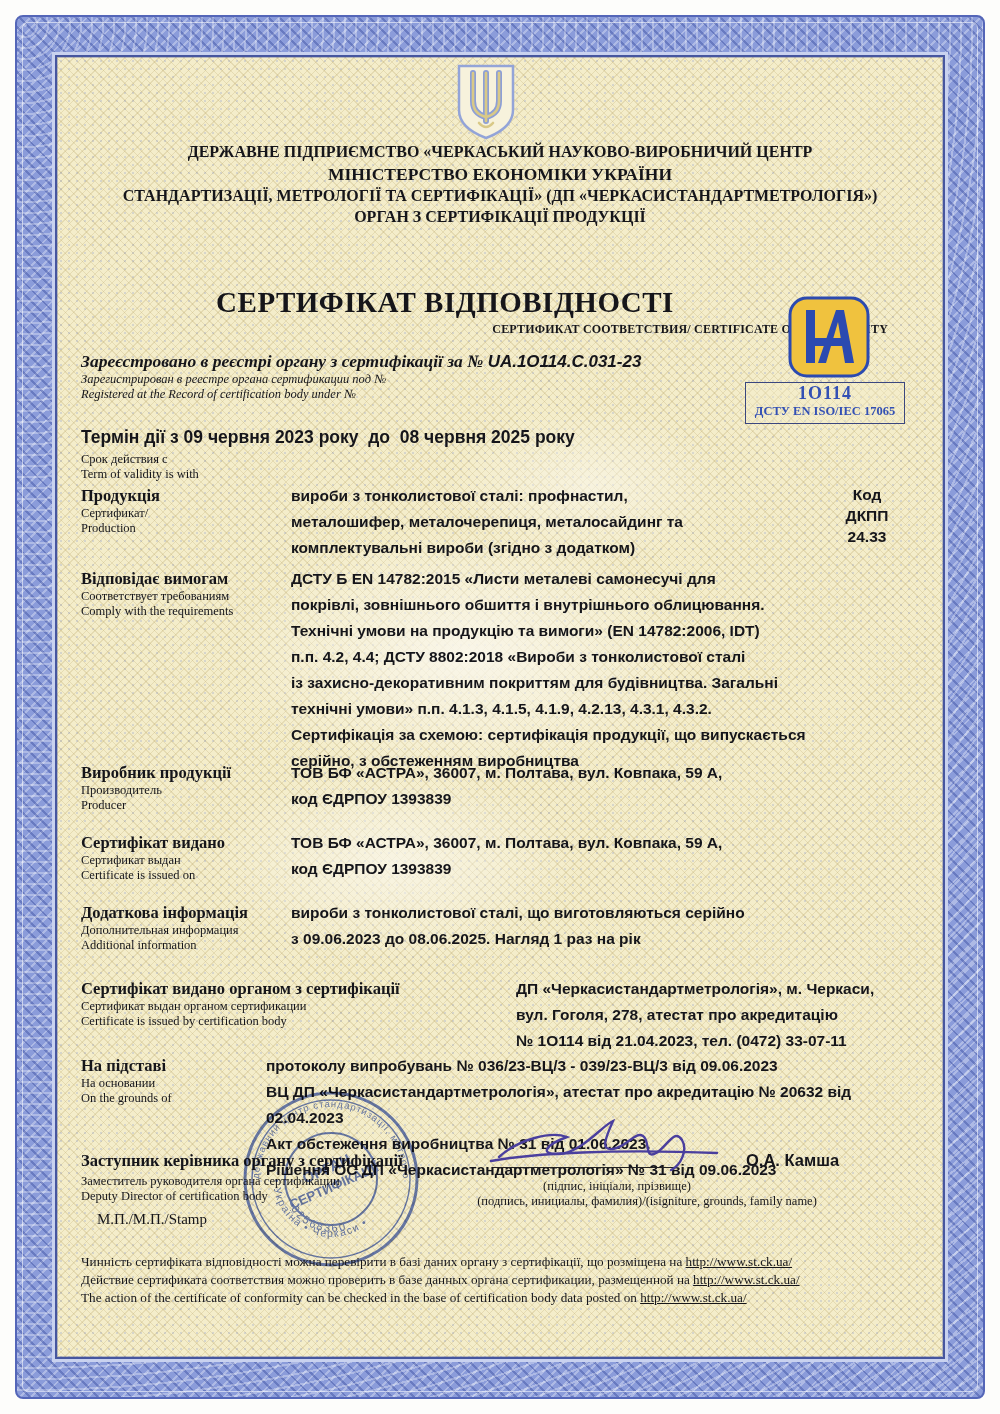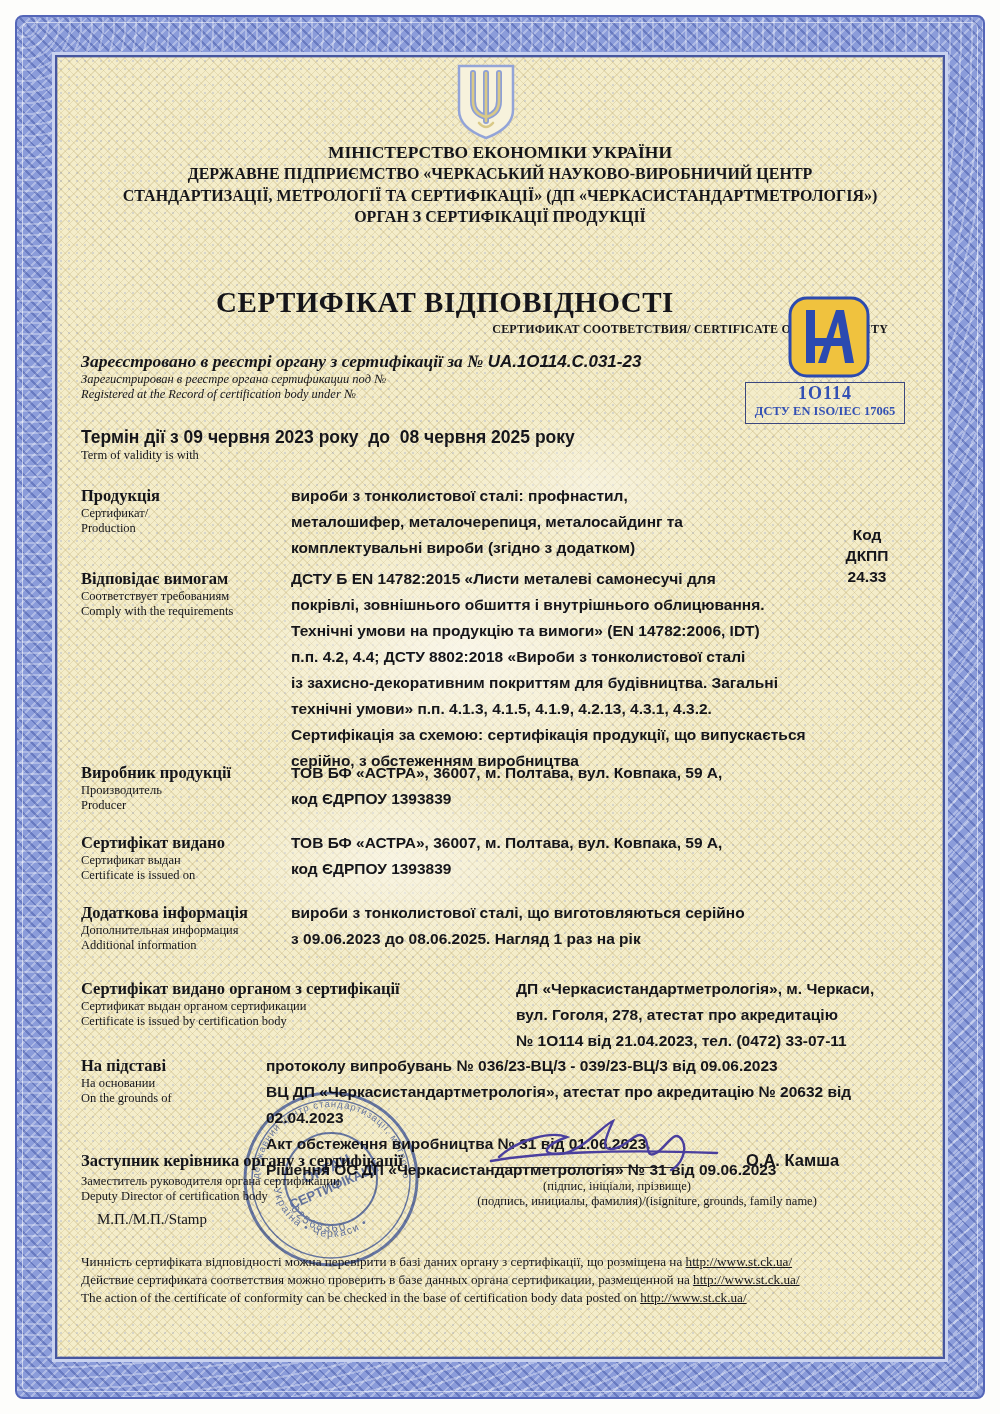--- a/index.html
+++ b/index.html
@@ -42,21 +42,21 @@
   .f-label .l-main{font-size:16.5px;line-height:20px;font-weight:bold;}
   .f-label .l-sub{font-size:12.5px;line-height:14.5px;}
   .f-value{position:absolute;top:-3px;left:210px;width:600px;
     font-family:"Liberation Sans","DejaVu Sans",sans-serif;font-weight:bold;
     font-size:15.5px;line-height:26px;white-space:pre-line;}
   .f-label{position:absolute;left:0;top:0;width:215px;}
   .field--issuedby .f-label{width:440px;}
   .field--issuedby .f-value{left:435px;width:420px;}
   .field--grounds .f-value{left:185px;width:660px;}
   .prod-code{position:absolute;left:736px;top:-2px;width:100px;text-align:center;
-    font-family:"Liberation Sans","DejaVu Sans",sans-serif;font-weight:bold;font-size:15.5px;line-height:21px;white-space:pre-line;margin-top:40px;}
+    font-family:"Liberation Sans","DejaVu Sans",sans-serif;font-weight:bold;font-size:15.5px;line-height:21px;white-space:pre-line;}
   
   .naau{position:absolute;left:731px;top:239px;width:82px;height:82px;}
   .code-box{position:absolute;left:688px;top:325px;width:158px;height:40px;border:1.5px solid #3a467f;
     text-align:center;color:#3350b4;background:rgba(244,237,202,.35);}
   .code-box .cb1{font-size:18px;font-weight:bold;line-height:21px;letter-spacing:1px;}
   .code-box .cb2{font-size:12.5px;font-weight:bold;line-height:15px;}
   
   .sig-label .l-main{font-size:16.5px;font-weight:bold;line-height:20px;}
   .sig-label .l-sub{font-size:12.5px;line-height:14.5px;}
   .mp-note{font-size:15px;}
@@ -84,22 +84,22 @@
       </g>
       <g fill="none" stroke="#d9c987" stroke-width="2.6" stroke-linecap="round">
         <path d="M31 10 V58"></path>
           <path d="M18 10 V38 c0 9 5 14 13 16"></path>
           <path d="M44 10 V38 c0 9 -5 14 -13 16"></path>
         <path d="M24 60 q7 8 14 0"></path>
       </g>
     </svg>
 
     <div class="abs" style="left:0;top:84px;width:100%;">
+      <div class="hline h2">ДЕРЖАВНЕ ПІДПРИЄМСТВО «ЧЕРКАСЬКИЙ НАУКОВО-ВИРОБНИЧИЙ ЦЕНТР</div>
       <div class="hline h1">МІНІСТЕРСТВО ЕКОНОМІКИ УКРАЇНИ</div>
-      <div class="hline h2">ДЕРЖАВНЕ ПІДПРИЄМСТВО «ЧЕРКАСЬКИЙ НАУКОВО-ВИРОБНИЧИЙ ЦЕНТР</div>
       <div class="hline h2">СТАНДАРТИЗАЦІЇ, МЕТРОЛОГІЇ ТА СЕРТИФІКАЦІЇ» (ДП «ЧЕРКАСИСТАНДАРТМЕТРОЛОГІЯ»)</div>
       <div class="hline h2">ОРГАН З СЕРТИФІКАЦІЇ ПРОДУКЦІЇ</div>
     </div>
 
     <div class="abs title-main" style="left:-55px;top:229px;">СЕРТИФІКАТ ВІДПОВІДНОСТІ</div>
     <div class="abs title-sub" style="left:-55px;top:265px;">СЕРТИФИКАТ СООТВЕТСТВИЯ/ CERTIFICATE OF CONFORMITY</div>
 
     <svg class="naau" viewBox="0 0 82 82">
       <rect x="2" y="2" width="78" height="78" rx="17" fill="#f0c23e" stroke="#2b4ab0" stroke-width="3"></rect>
       <rect x="18" y="14" width="9" height="53" fill="#2b4ab0"></rect>
@@ -112,20 +112,21 @@
     </div>
 
     <div class="abs" style="left:24px;top:294px;font-style:italic;">
       <div class="reg-main"><span>Зареєстровано в реєстрі органу з сертифікації за № </span><span class="reg-num">UA.1О114.С.031-23</span></div>
       <div class="subline">Зарегистрирован в реестре органа сертификации под №</div>
       <div class="subline">Registered at the Record of certification body under №</div>
     </div>
 
     <div class="abs" style="left:24px;top:370px;">
       <div class="validity-main">Термін дії з 09 червня 2023 року  до  08 червня 2025 року</div>
+      <div class="subline" style="margin-top:4px;">Срок действия с</div>
       <div class="subline">Term of validity is with</div>
     </div>
 
     <div class="field" style="top:429px;">
       <div class="f-label">
         <div class="l-main">Продукція</div>
         <div class="l-sub">Сертификат/</div>
         <div class="l-sub">Production</div>
       </div>
       <div class="f-value">вироби з тонколистової сталі: профнастил,

